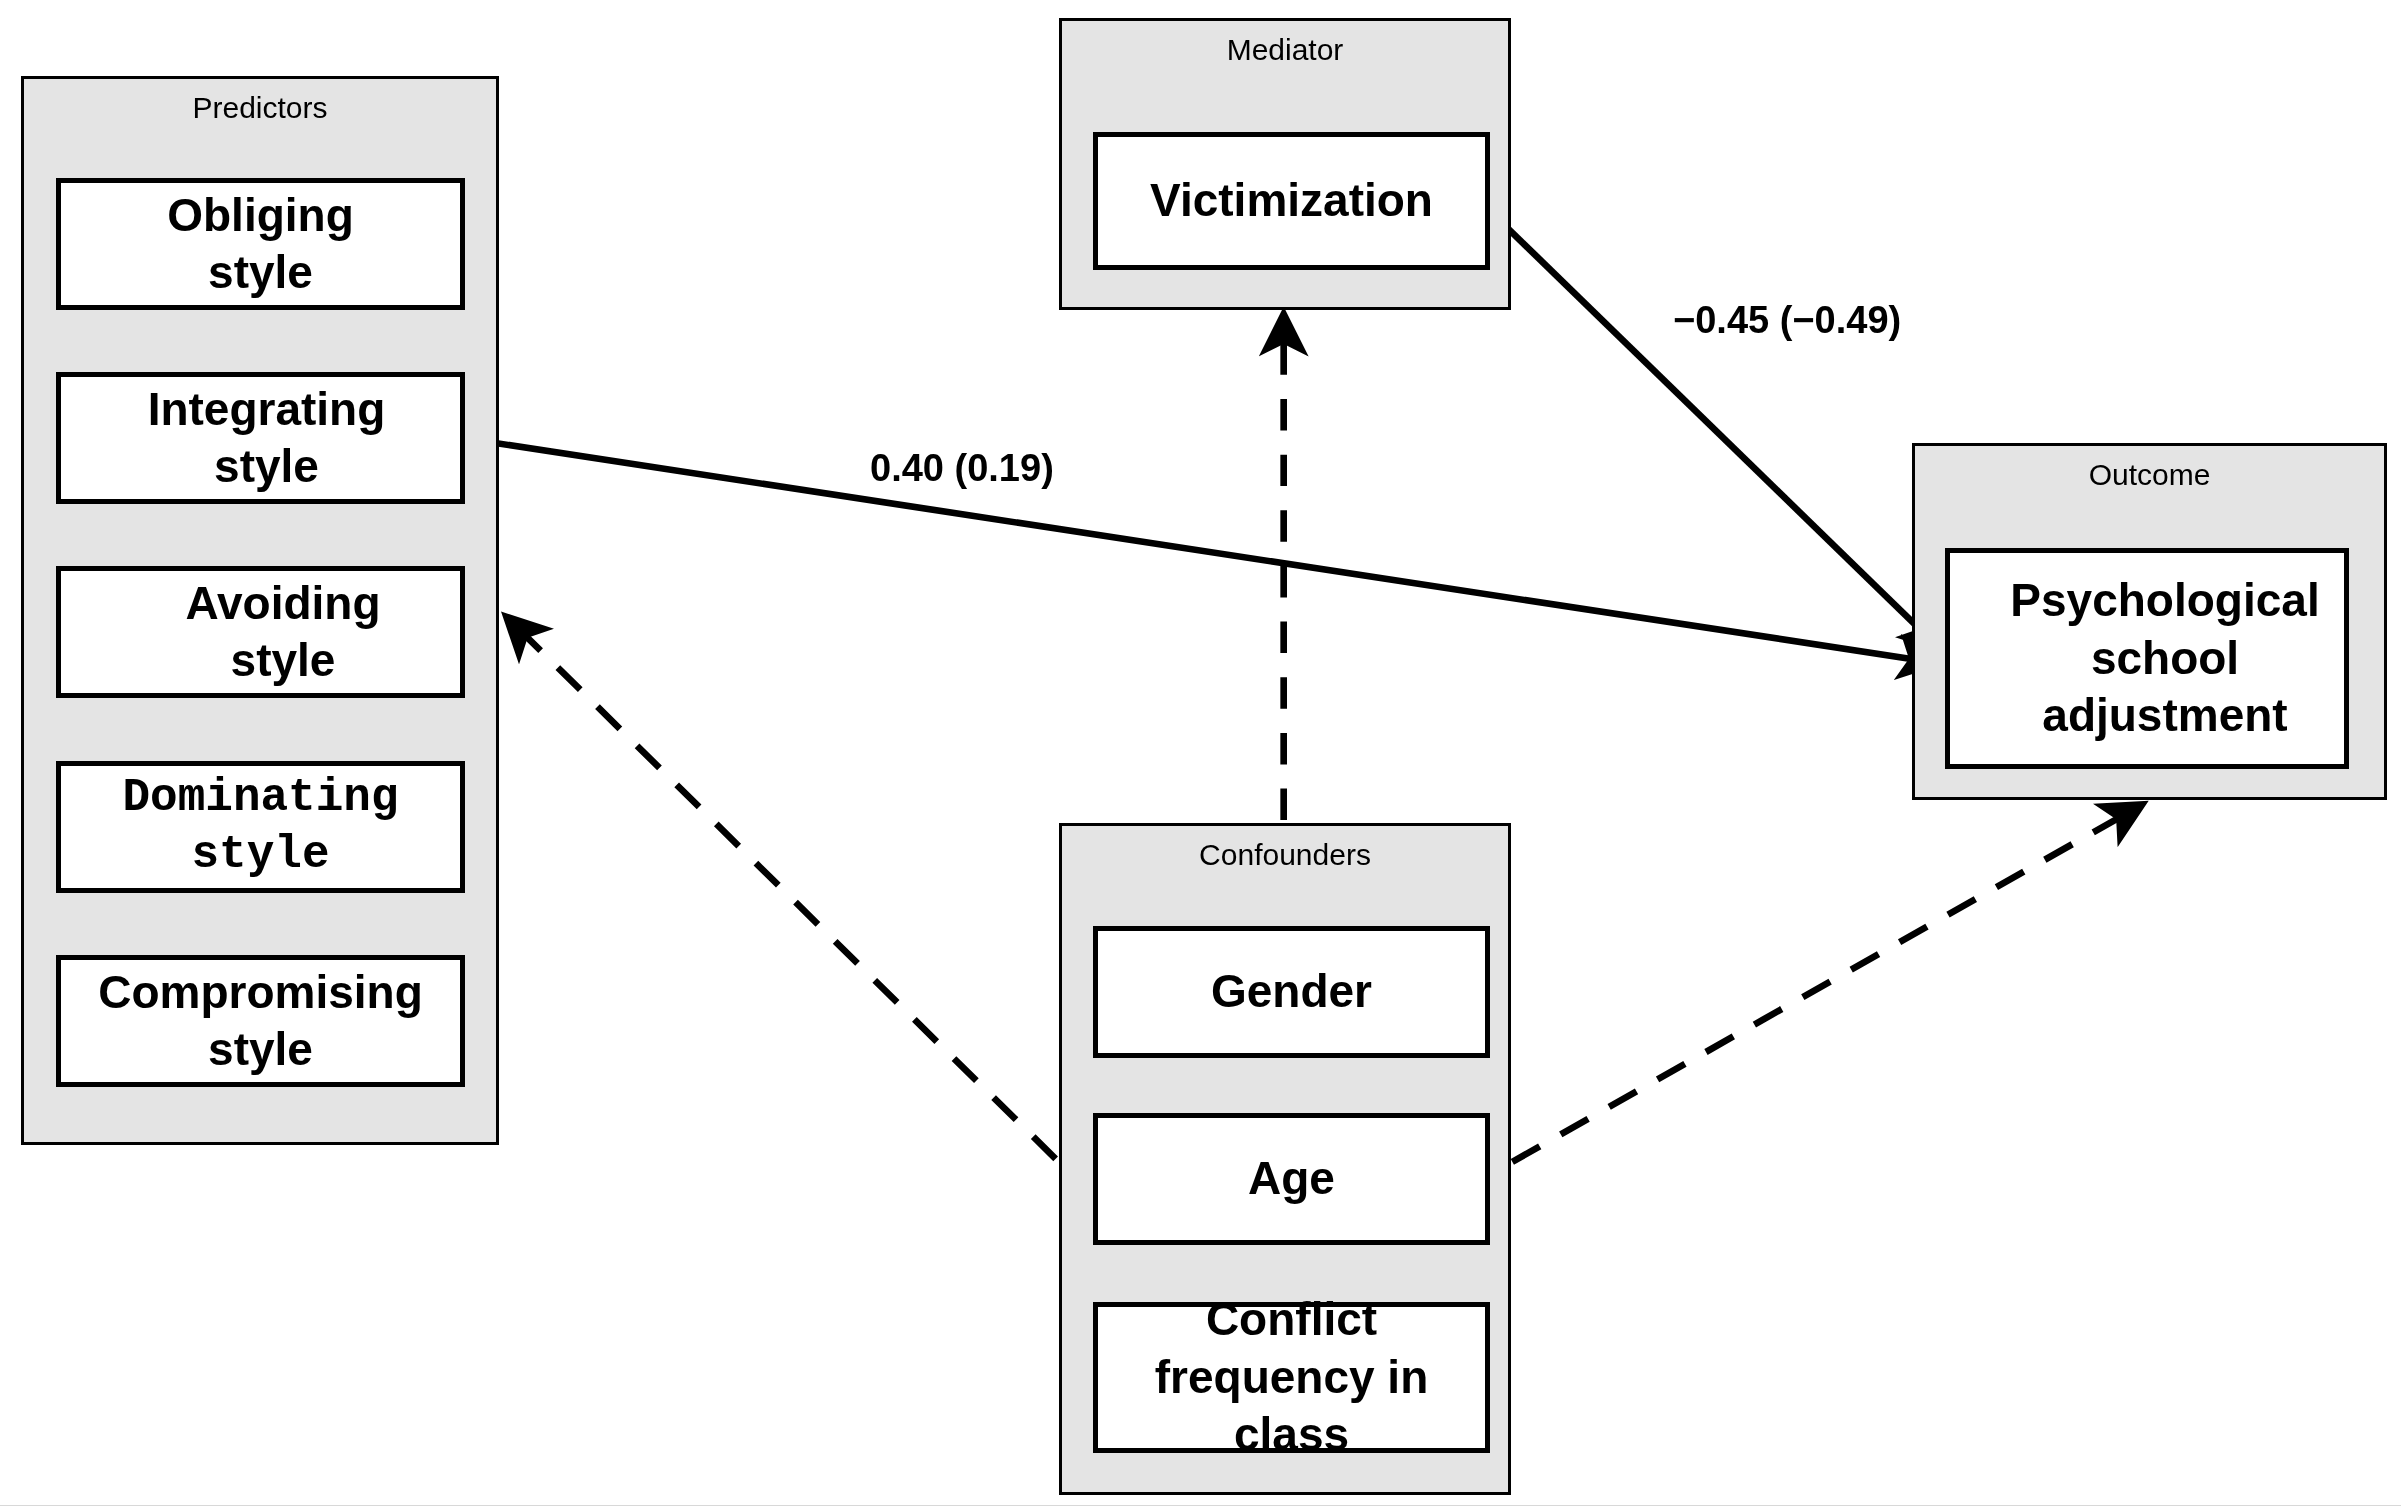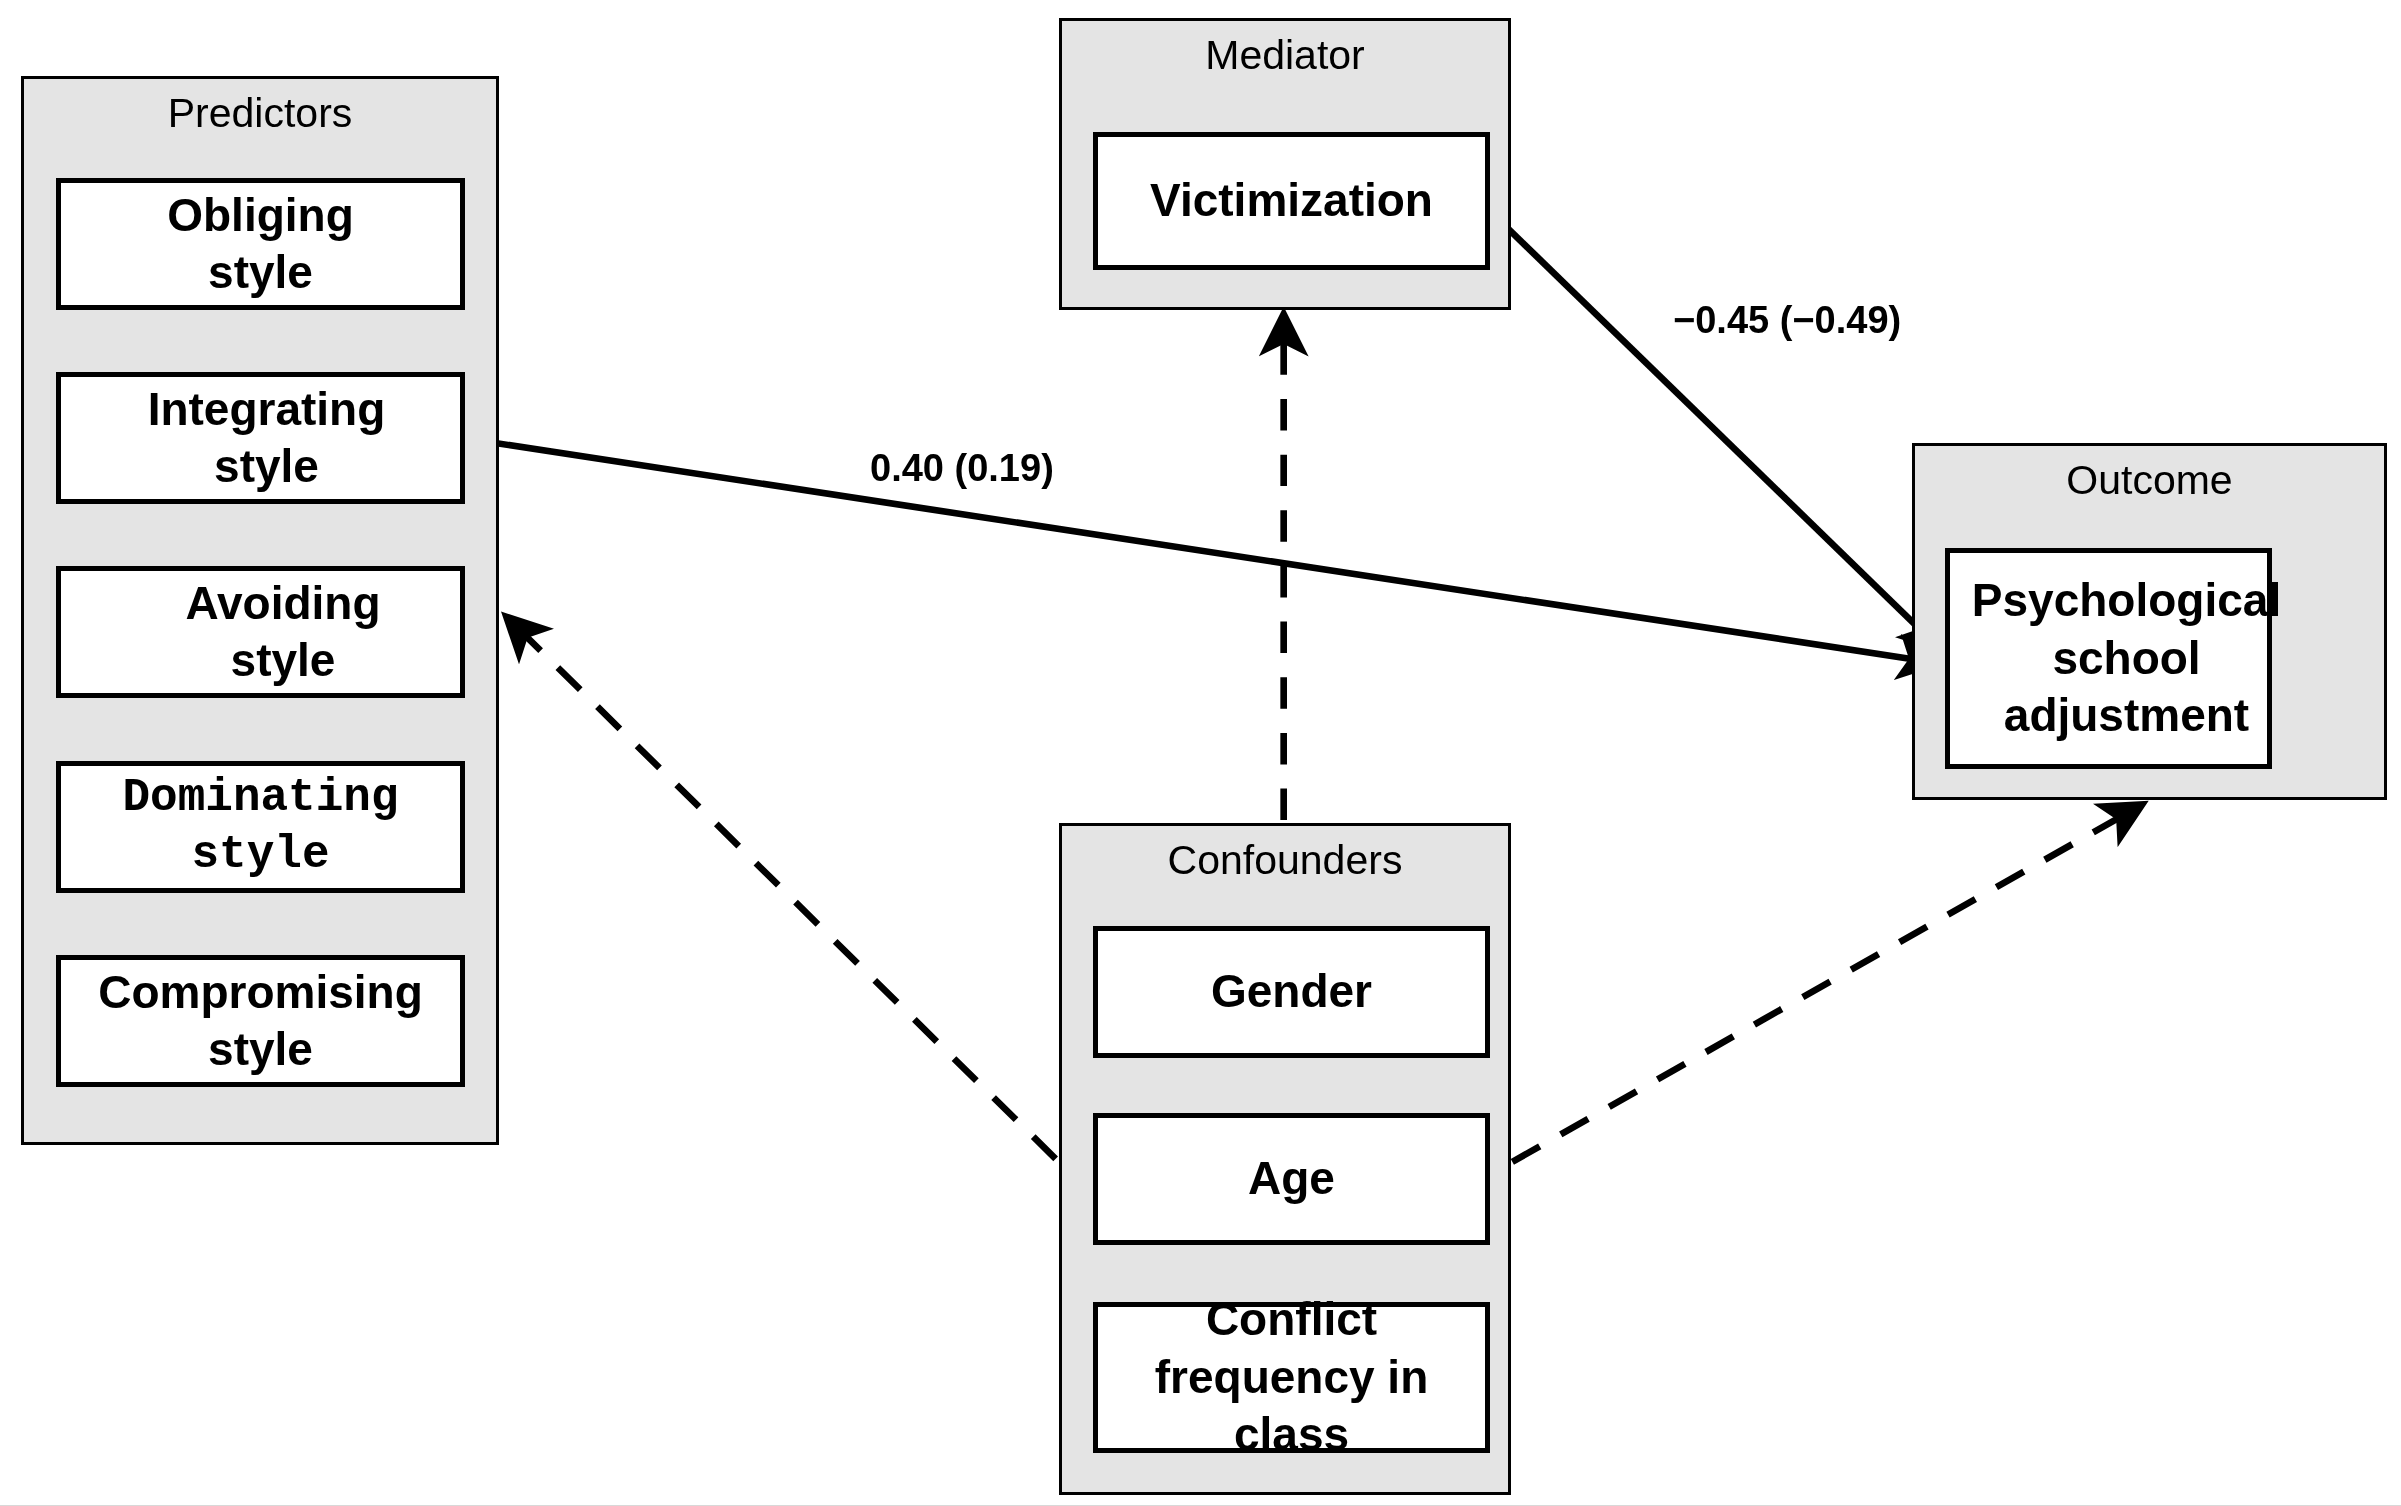--- a/index.html
+++ b/index.html
@@ -23,21 +23,21 @@
     pointer-events: none;
   }
   .group-box {
     position: absolute;
     background: #e4e4e4;
     border: 3px solid #000000;
     box-sizing: border-box;
   }
   .group-title {
     text-align: center;
-    font-size: 41px;
+    font-size: 30px;
     font-weight: 400;
     color: #000000;
     line-height: 1.05;
     padding-top: 13.3px;
     letter-spacing: 0px;
   }
   .node-box {
     position: absolute;
     background: #ffffff;
     border: 5.4px solid #000000;
@@ -141,21 +141,21 @@
   </div>
 
   <div class="node-box" style="left:1093px; top:132px; width:397px; height:138px;">
     <div class="node-label">Victimization</div>
   </div>
 
   <div class="group-box" style="left:1912px; top:443px; width:475px; height:357px;">
     <div class="group-title">Outcome</div>
   </div>
 
-  <div class="node-box" style="left:1945px; top:548px; width:327px; height:221px;padding-left:36px;">
+  <div class="node-box" style="left:1945px; top:548px; width:404px; height:221px;padding-left:36px;">
     <div class="node-label">
       <span>Psychological</span><br>
       <span>school</span><br>
       <span>adjustment</span>
     </div>
   </div>
 
   <div class="group-box" style="left:1059px; top:823px; width:452px; height:672px;">
     <div class="group-title">Confounders</div>
   </div>

